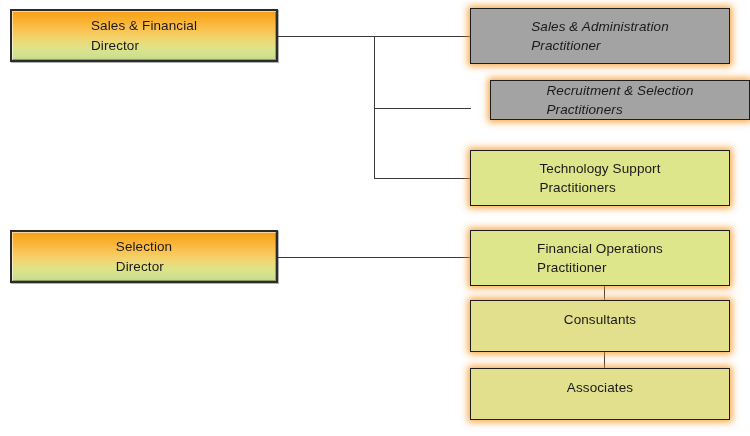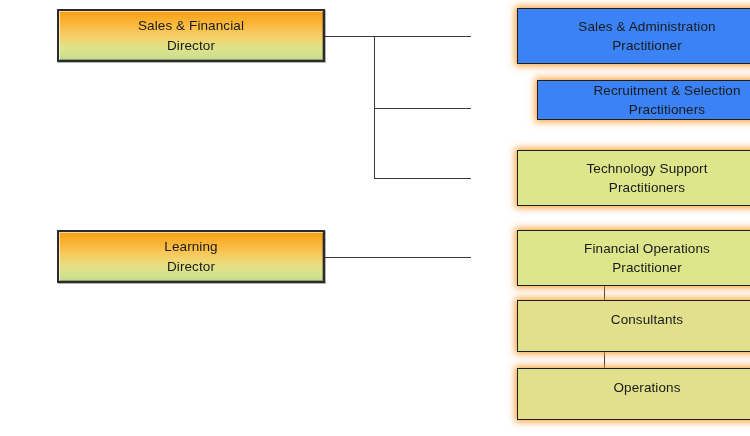--- a/index.html
+++ b/index.html
@@ -33,23 +33,22 @@
   .connector.h { height: 1px; }
   .connector.v { width: 1px; }
 
   
   .node {
     position: absolute;
     box-sizing: border-box;
     display: flex;
     align-items: center;
     justify-content: center;
-    text-align: center;
+    text-align: left;
     color: #1a1a1a;
-    margin-left: 47px;
   }
 
   .node-director {
     border: 2px solid #2b2b2b;
     background:
       linear-gradient(to bottom,
         #f6a018 0%,
         #f9ac27 14%,
         #fbbe4a 34%,
         #f2d46e 56%,
@@ -71,21 +70,21 @@
   .node-flat {
     border: 1.6px solid #1d1d1d;
     box-shadow: 0 0 7px 2px rgba(247,148,29,0.85);
   }
   .node-flat .node-label {
     font-size: 13.5px;
     line-height: 1.42;
     letter-spacing: 0.1px;
   }
 
-  .fill-green  { background: #3b82f6; }
+  .fill-green  { background: #a3a3a3; font-style: italic; }
   .fill-khaki  { background: #dde68a; }
   .fill-khaki2 { background: #e2e08c; }
 
   .node-label { padding: 0 6px; display: block; }
   .node-label .ln { display: block; }
 </style>
 </head>
 <body>
 
 <div id="chart-canvas">
@@ -127,37 +126,37 @@
 
   <div class="node node-flat fill-khaki" style="left:470px; top:150px; width:260px; height:56px;">
     <span class="node-label">
       <span class="ln">Technology Support</span>
       <span class="ln">Practitioners</span>
     </span>
   </div>
 
   <div class="node node-director" style="left:10px; top:230px; width:268px; height:53px;">
     <span class="node-label">
-      <span class="ln">Learning</span>
+      <span class="ln">Selection</span>
       <span class="ln">Director</span>
     </span>
   </div>
 
   <div class="node node-flat fill-khaki" style="left:470px; top:230px; width:260px; height:56px;">
     <span class="node-label">
       <span class="ln">Financial Operations</span>
       <span class="ln">Practitioner</span>
     </span>
   </div>
 
   <div class="node node-flat fill-khaki2" style="left:470px; top:300px; width:260px; height:52px; align-items:flex-start; padding-top:9px;">
     <span class="node-label">
       <span class="ln">Consultants</span>
     </span>
   </div>
 
   <div class="node node-flat fill-khaki2" style="left:470px; top:368px; width:260px; height:52px; align-items:flex-start; padding-top:9px;">
     <span class="node-label">
-      <span class="ln">Operations</span>
+      <span class="ln">Associates</span>
     </span>
   </div>
 
 </div>
 
 </body></html>

